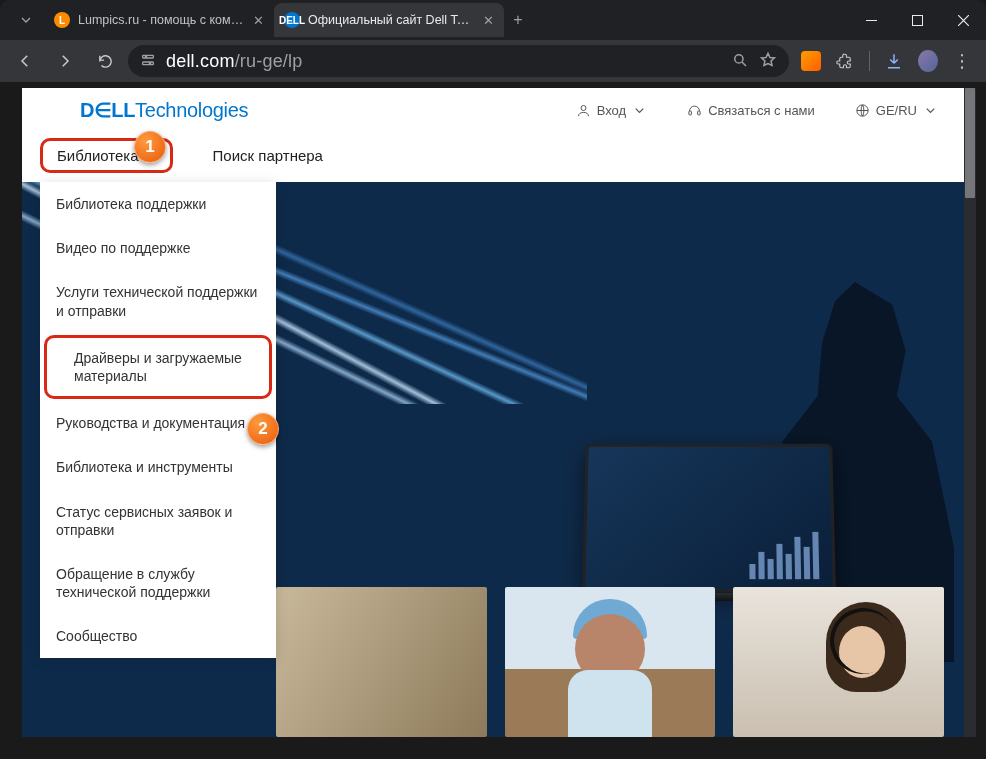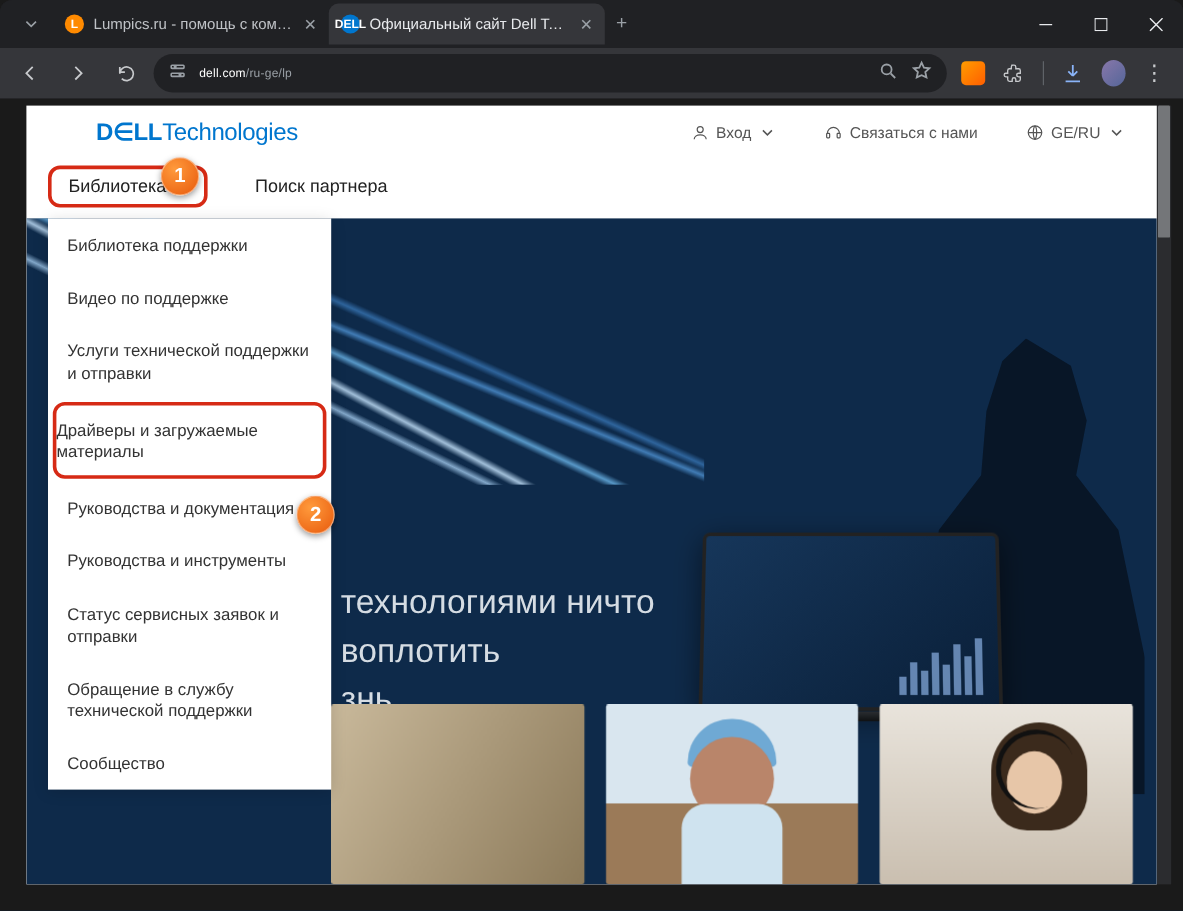--- a/index.html
+++ b/index.html
@@ -26,21 +26,21 @@
 .fav-dell { background: #0076ce; color:#fff; border-radius:3px; font-size:7px;}
 .tab .tab-title { white-space: nowrap; overflow: hidden; text-overflow: ellipsis; flex:1;}
 .tab .tab-close { color:#9aa0a6; font-size:13px; flex-shrink:0;}
 .new-tab { width:28px; text-align:center; color:#9aa0a6; font-size:16px; cursor:pointer;}
 .window-ctrls { display:flex; margin-left:auto;}
 .window-btn { width:46px; height:40px; display:flex; align-items:center; justify-content:center; color:#e8eaed; font-size:12px; cursor:pointer;}
 .window-btn svg { width:11px; height:11px; }
 
 .toolbar { display:flex; align-items:center; height:42px; background:#35363a; padding:0 8px; gap:6px; }
 .tb-btn { width:34px; height:34px; display:flex; align-items:center; justify-content:center; color:#c7c9cc; border-radius:50%; cursor:pointer; font-size:17px;}
-.omnibox { flex:1; height:32px; background:#202124; border-radius:16px; display:flex; align-items:center; padding:0 12px; gap:10px; color:#e8eaed; font-size:10px;}
+.omnibox { flex:1; height:32px; background:#202124; border-radius:16px; display:flex; align-items:center; padding:0 12px; gap:10px; color:#e8eaed; font-size:18px;}
 .omnibox .url { flex:1; color:#e8eaed; letter-spacing:0.2px;}
 .omnibox .url .host { color:#fff;}
 .omnibox .ricon { color:#9aa0a6; font-size:15px;}
 .ext-icons { display:flex; align-items:center; gap:14px; padding:0 6px;}
 .ext-icon { width:20px; height:20px; display:flex; align-items:center; justify-content:center; cursor:pointer;}
 .ext-fox { background:linear-gradient(135deg,#ff9d00,#ff5e00); border-radius:4px;}
 .ext-puz { color:#c7c9cc;}
 .divider-v { width:1px; height:20px; background:#5f6368;}
 .dl-icon { color:#8ab4f8;}
 .avatar-tb { width:22px; height:22px; border-radius:50%; background:linear-gradient(135deg,#87a,#569);}
@@ -59,21 +59,21 @@
 .hdr-link svg {width:15px;height:15px;}
 
 .nav-row { height:46px; display:flex; align-items:center; padding:0 18px; gap:28px; font-size:15px; color:#222;}
 .nav-item { display:flex; align-items:center; gap:6px; cursor:pointer; padding:8px 12px;}
 .nav-item .chev { font-size:10px;}
 .support-btn { border:3px solid #d62a15; border-radius:10px; padding:6px 14px; position:relative;}
 
 
 .dropdown { position:absolute; left:18px; top:94px; width:236px; background:#fff; box-shadow:0 2px 12px rgba(0,0,0,0.15); z-index:2;}
 .dd-item { padding:13px 16px; font-size:14px; color:#333; cursor:pointer; line-height:1.3;}
-.dd-item.hl { border:3px solid #d62a15; border-radius:10px; margin:2px 4px; padding:11px 0; position:relative;}
+.dd-item.hl { border:3px solid #d62a15; border-radius:10px; margin:2px 4px; padding:11px 27px; position:relative;}
 
 
 .badge { position:absolute; width:32px; height:32px; border-radius:50%; background:radial-gradient(circle at 35% 30%, #ff9a3c, #e85a0c); box-shadow:0 2px 5px rgba(0,0,0,0.4); display:flex; align-items:center; justify-content:center; color:#fff; font-weight:bold; font-size:17px; z-index:5; border:1px solid rgba(255,255,255,0.4);}
 .badge-1 { left:134px; top:131px;}
 .badge-2 { left:247px; top:413px;}
 
 
 .hero { position:absolute; left:0; right:0; top:94px; bottom:0; background:#0e2a4a; overflow:hidden; z-index:1;}
 .hero-streaks {
   position:absolute; left:-10%; top:-5%; width:70%; height:45%;
@@ -276,25 +276,20 @@
             <div style="height:40%"></div>
           <div style="height:70%"></div>
             <div style="height:50%"></div>
             <div style="height:85%"></div>
           <div style="height:65%"></div>
             <div style="height:95%"></div>
         </div>
       </div>
       <div class="laptop-base"></div>
     </div>
-    <div class="hero-text">
-      <div>технологиями ничто</div>
-      <div>воплотить</div>
-      <div>знь.</div>
-    </div>
     <div class="tiles">
       <div class="tile tile1"></div>
       <div class="tile tile2">
         <div class="cap"></div>
           <div class="tile-person"></div>
           <div class="shirt"></div>
       </div>
       <div class="tile tile3">
         <div class="hair"></div>
           <div class="face"></div>
@@ -302,21 +297,21 @@
       </div>
     </div>
   </div>
 
   <div class="dropdown">
     <div class="dd-item">Библиотека поддержки</div>
     <div class="dd-item">Видео по поддержке</div>
     <div class="dd-item">Услуги технической поддержки и отправки</div>
     <div class="dd-item hl">Драйверы и загружаемые материалы</div>
     <div class="dd-item">Руководства и документация</div>
-    <div class="dd-item">Руководства и инструменты</div>
+    <div class="dd-item">Библиотека и инструменты</div>
     <div class="dd-item">Статус сервисных заявок и отправки</div>
     <div class="dd-item">Обращение в службу технической поддержки</div>
     <div class="dd-item">Сообщество</div>
   </div>
 
 </div>
 
 <div class="badge badge-1">1</div>
 <div class="badge badge-2">2</div>
 

